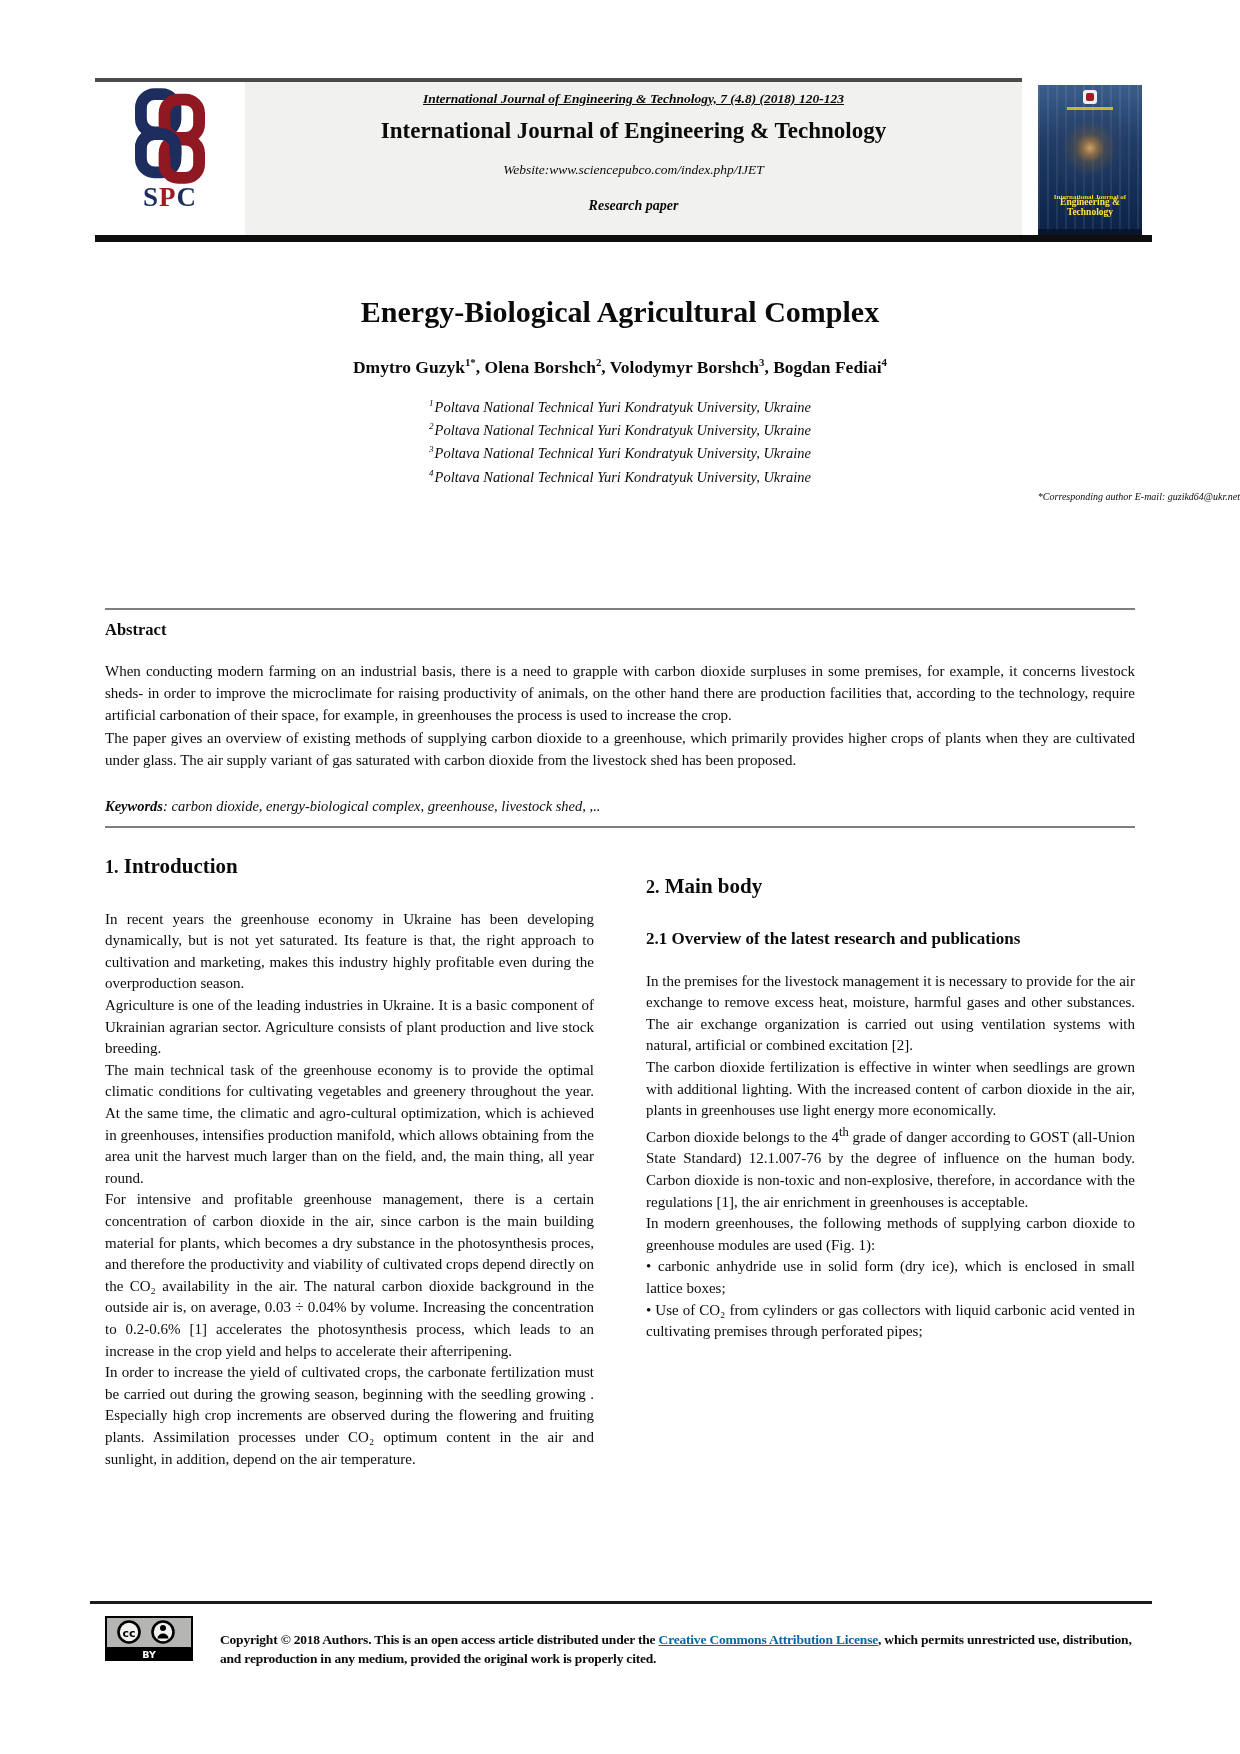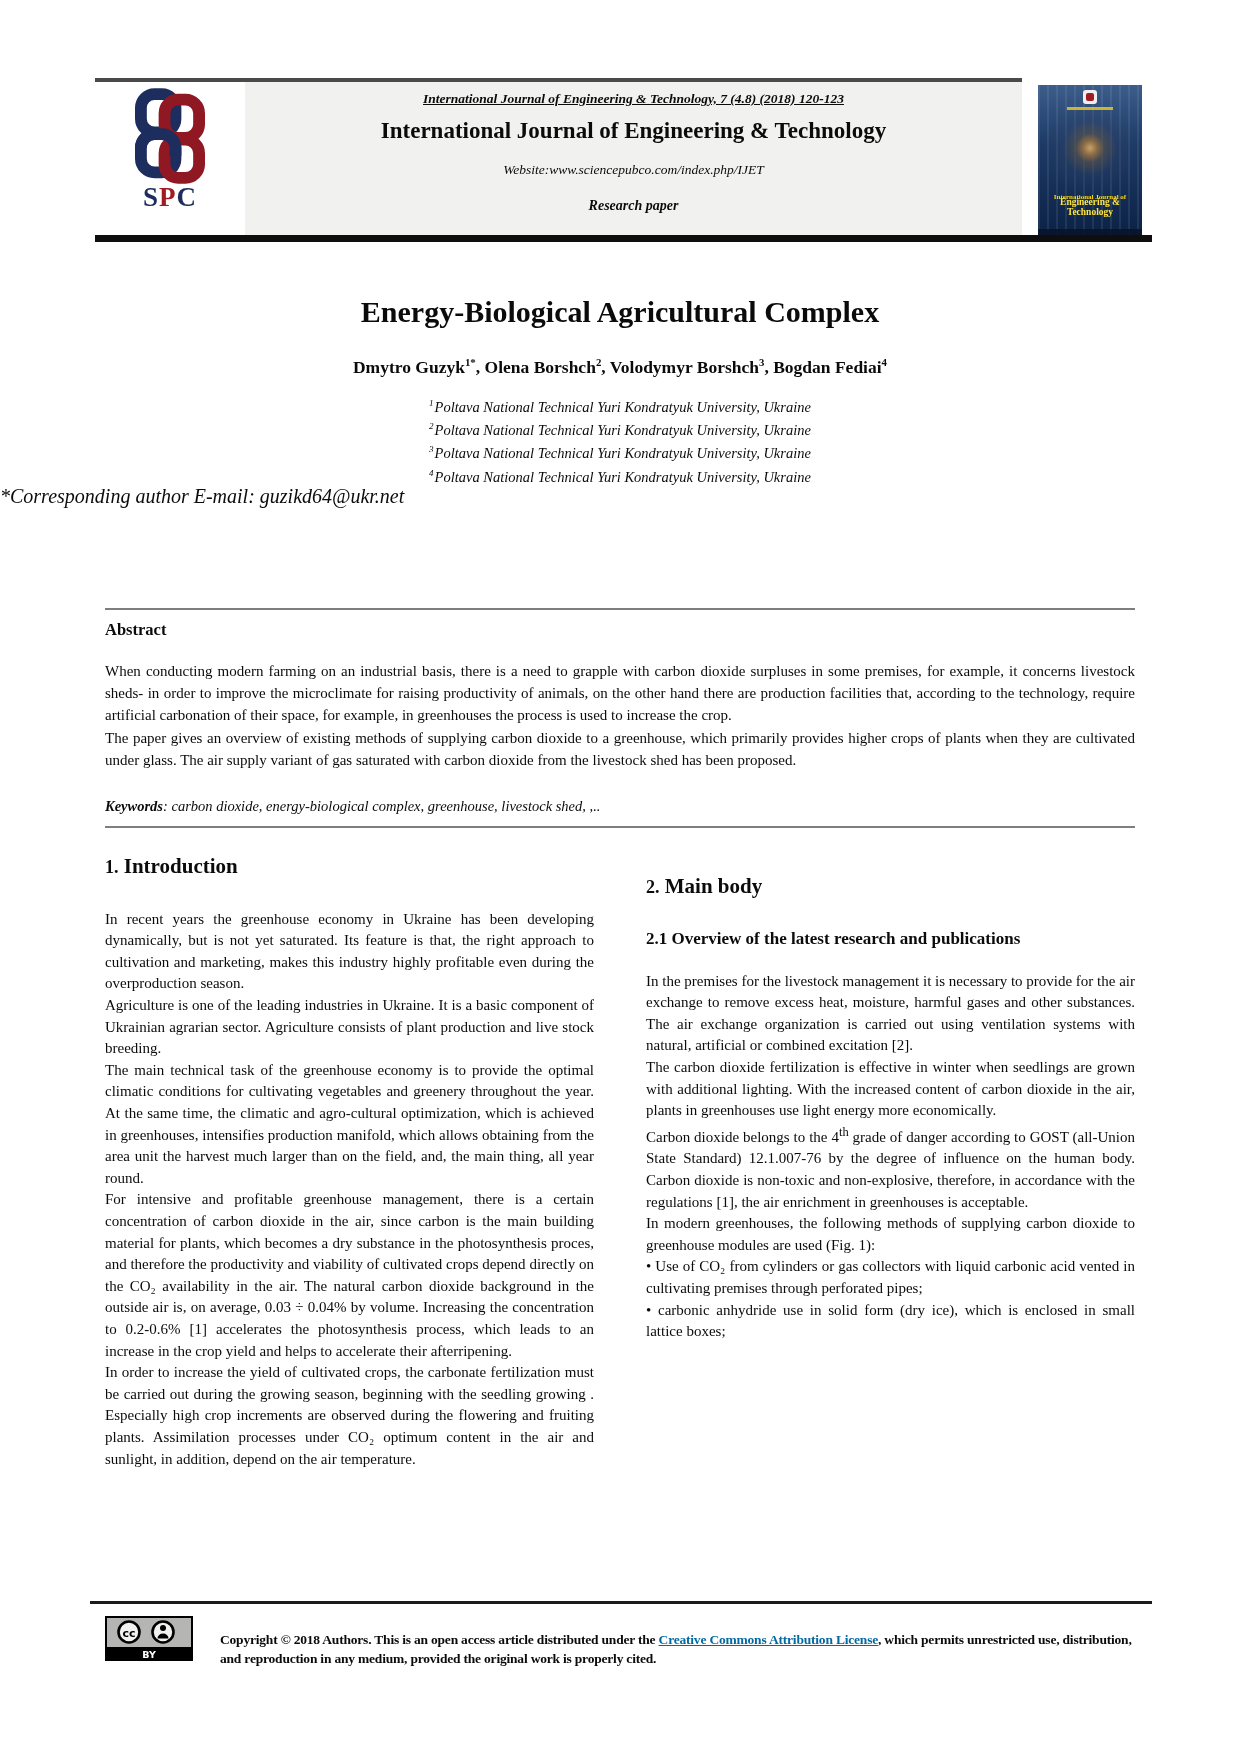--- a/index.html
+++ b/index.html
@@ -35,21 +35,21 @@
   .cover-line1 { position:absolute; bottom:34px; width:100%; text-align:center; font-size:7px; font-weight:bold; color:#ffd900; }
   .cover-line2 { position:absolute; bottom:18px; width:100%; text-align:center; font-size:9.5px; font-weight:bold; color:#ffe33e; }
   .cover-bottom { position:absolute; bottom:0; width:100%; height:6px; background:rgba(8,20,42,.9); }
 
   
   .article-title { text-align:center; font-size:30px; font-weight:bold; margin-top:53px; }
   .authors-line { text-align:center; font-size:17.5px; font-weight:bold; margin-top:27px; }
   .authors-line sup { font-size:62%; }
   .affiliations { text-align:center; font-style:italic; font-size:14.5px; line-height:19.5px; margin-top:16px; }
   .affiliations sup { font-size:62%; margin-right:1px; }
-  .corresponding { text-align:left; font-style:italic; font-size:20px; line-height:19.5px; }
+  .corresponding { text-align:right; font-style:italic; font-size:10px; line-height:19.5px; }
 
   
   .content { margin:0 105px; }
   .rule { border:none; border-top:2px solid #7e7e7e; margin:0; }
   .rule-abstract-top { margin-top:101px; }
   .abstract-heading { font-size:16.5px; font-weight:bold; margin:10px 0 20px 0; }
   .abstract-p { font-size:15px; line-height:22.4px; text-align:justify; margin:0; }
   .keywords-line { margin-top:26px; font-size:14.5px; font-style:italic; }
   .keywords-label { font-weight:bold;margin-top:17px; }
   .rule-keywords { margin-top:11px; }
@@ -136,22 +136,22 @@
       <p>For intensive and profitable greenhouse management, there is a certain concentration of carbon dioxide in the air, since carbon is the main building material for plants, which becomes a dry substance in the photosynthesis proces, and therefore the productivity and viability of cultivated crops depend directly on the CO₂ availability in the air. The natural carbon dioxide background in the outside air is, on average, 0.03 ÷ 0.04% by volume. Increasing the concentration to 0.2-0.6% [1] accelerates the photosynthesis process, which leads to an increase in the crop yield and helps to accelerate their afterripening.</p>
       <p>In order to increase the yield of cultivated crops, the carbonate fertilization must be carried out during the growing season, beginning with the seedling growing . Especially high crop increments are observed during the flowering and fruiting plants. Assimilation processes under CO₂ optimum content in the air and sunlight, in addition, depend on the air temperature.</p>
     </div>
     <div class="col col-right">
       <h2 class="sec-heading"><span class="sec-num">2.</span> <span>Main body</span></h2>
       <h3 class="sub-heading">2.1  Overview of the latest research and publications</h3>
       <p>In the premises for the livestock management it is necessary to provide for the air exchange to remove excess heat, moisture, harmful gases and other substances. The air exchange organization is carried out using ventilation systems with natural, artificial or combined excitation [2].</p>
       <p>The carbon dioxide fertilization is effective in winter when seedlings are grown with additional lighting. With the increased content of carbon dioxide in the air, plants in greenhouses use light energy more economically.</p>
       <p><span>Carbon dioxide belongs to the 4</span><sup>th</sup><span> grade of danger according to GOST (all-Union State Standard) 12.1.007-76 by the degree of influence on the human body. Carbon dioxide is non-toxic and non-explosive, therefore, in accordance with the regulations [1], the air enrichment in greenhouses is acceptable.</span></p>
       <p>In modern greenhouses, the following methods of supplying carbon dioxide to greenhouse modules are used (Fig. 1):</p>
+      <p>• carbonic anhydride use in solid form (dry ice), which is enclosed in small lattice boxes;</p>
       <p>• Use of CO₂ from cylinders or gas collectors with liquid carbonic acid vented in cultivating premises through perforated pipes;</p>
-      <p>• carbonic anhydride use in solid form (dry ice), which is enclosed in small lattice boxes;</p>
     </div>
   </div>
 
   <footer class="page-footer">
     <hr class="footer-rule">
     <div class="footer-content">
       <svg class="cc-badge" width="88" height="45" viewBox="0 0 88 45">
         <rect x="1" y="1" width="86" height="43" fill="#b5b5b3" stroke="#000" stroke-width="2"></rect>
         <rect x="2" y="31" width="84" height="12" fill="#000"></rect>
         <circle cx="24" cy="16" r="10.5" fill="#f2f2f0" stroke="#000" stroke-width="2.6"></circle>

